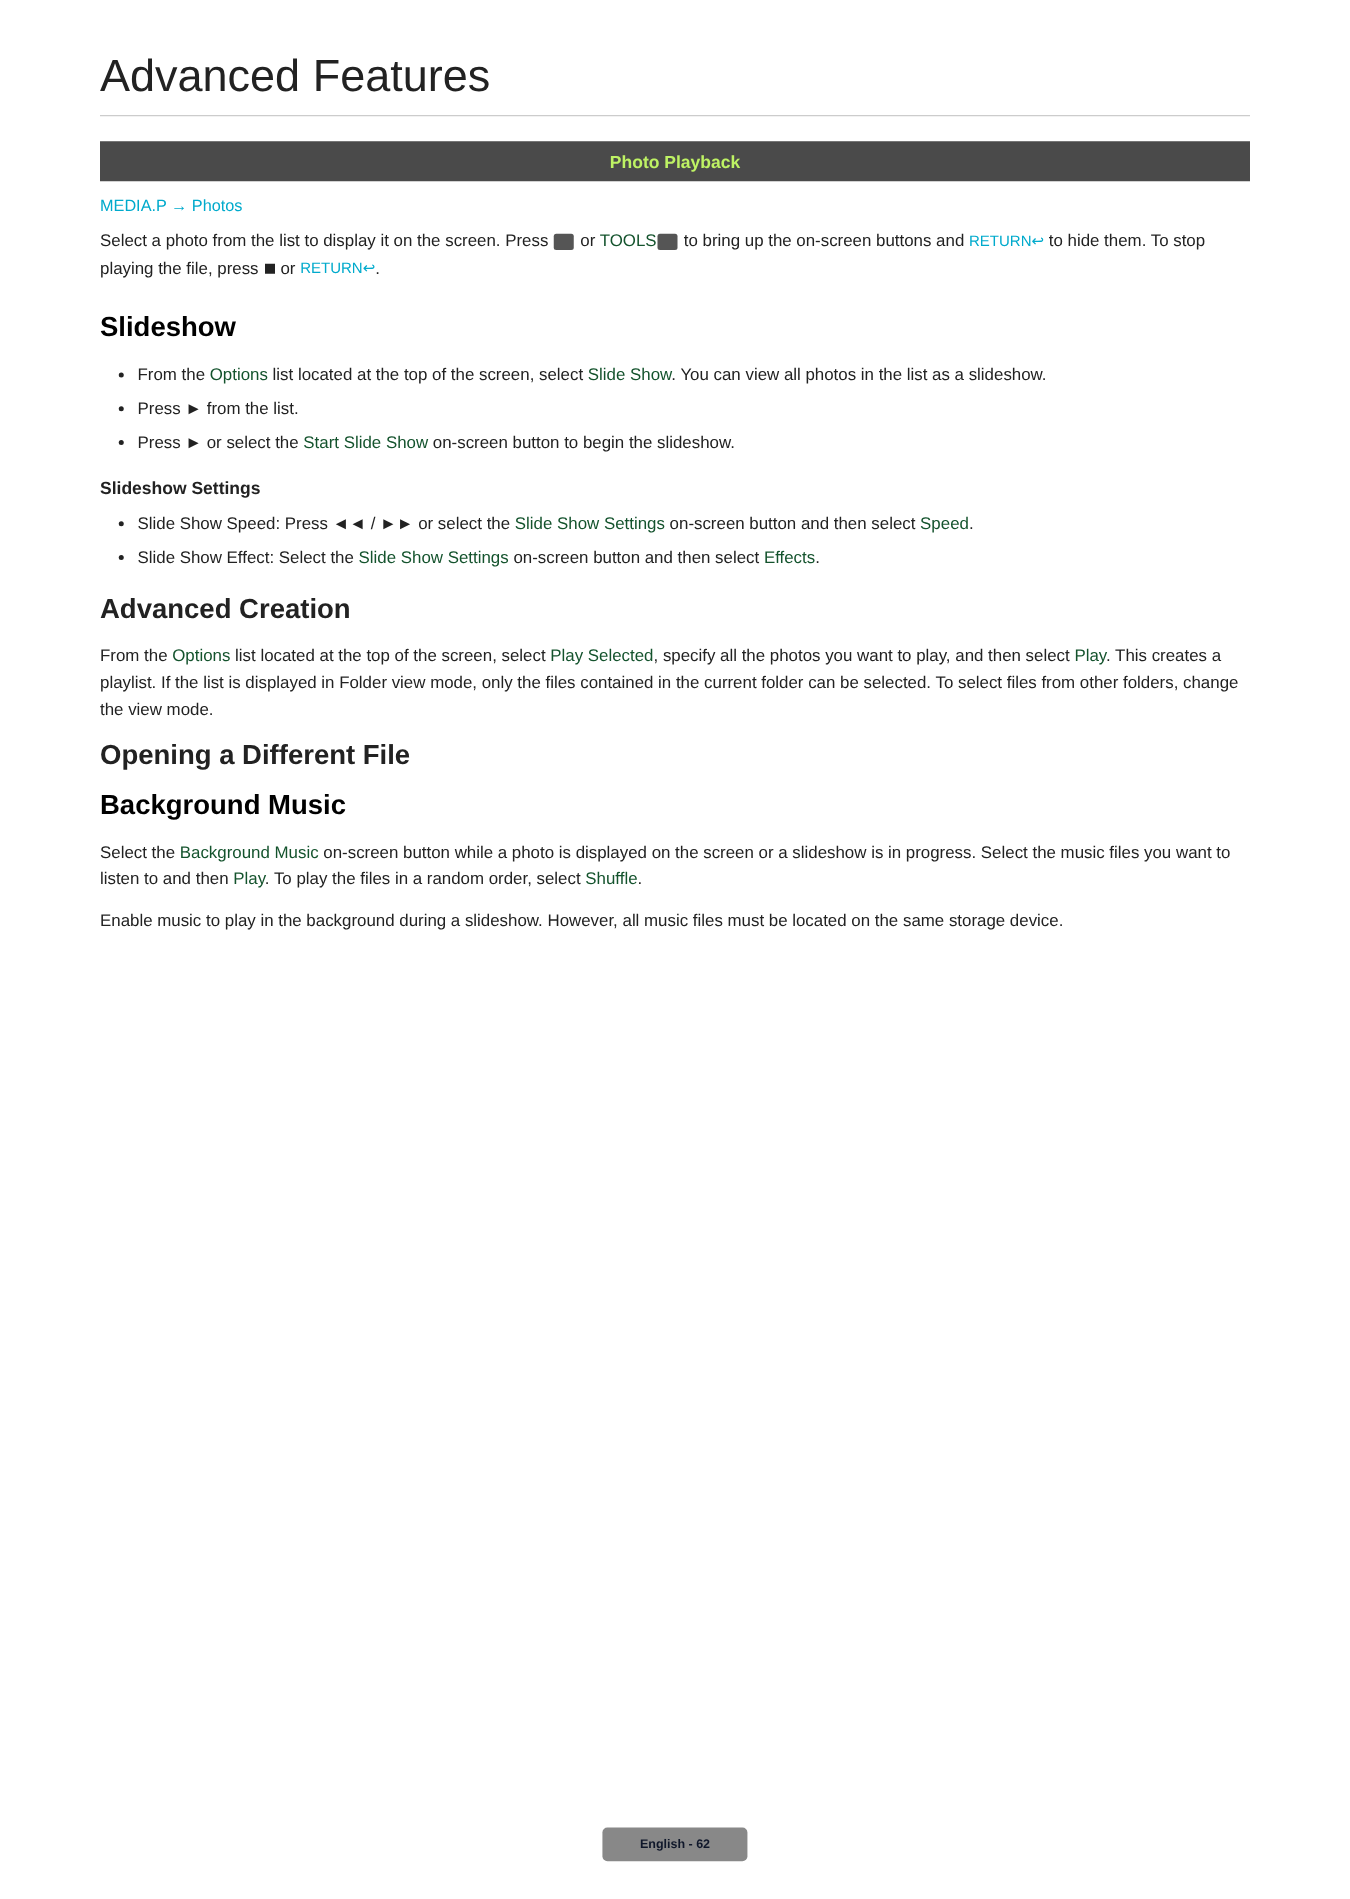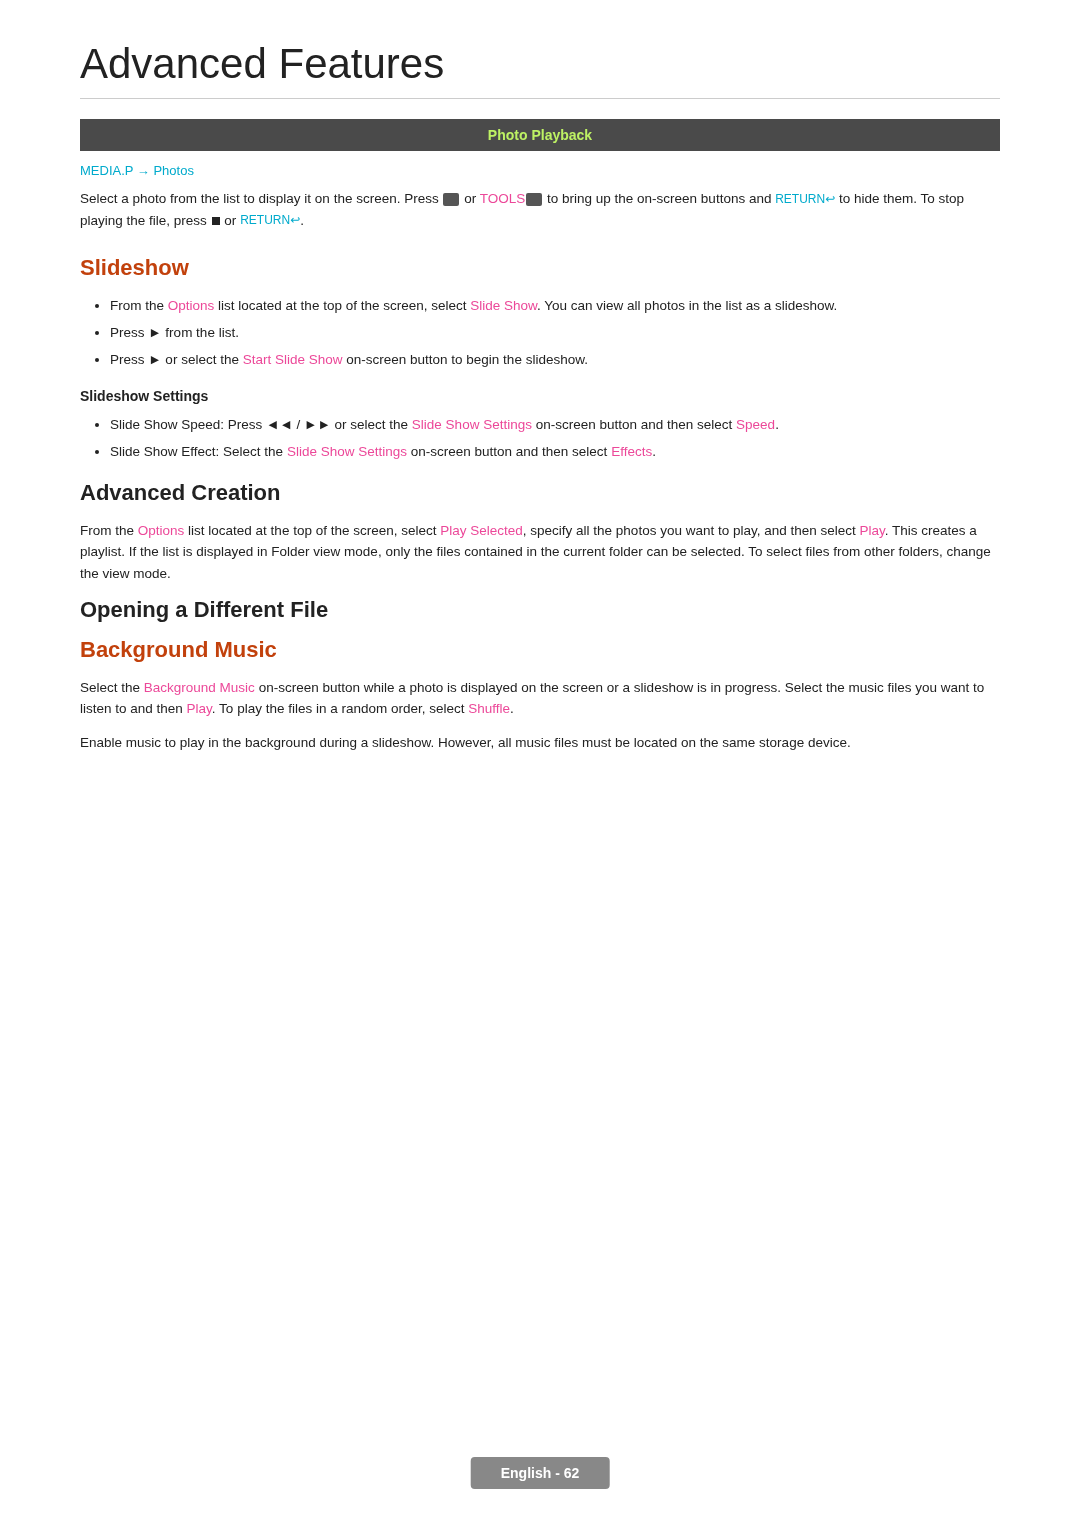--- a/index.html
+++ b/index.html
@@ -17,21 +17,21 @@
       min-height: 1519px;
       position: relative;
     }
 
     .page-container {
       padding: 40px 80px 100px 80px;
       max-width: 1080px;
     }
 
     .page-title {
-      font-size: 42px;
+      font-size: 36px;
       font-weight: 300;
       color: #222222;
       margin-bottom: 20px;
       border-bottom: 1px solid #cccccc;
       padding-bottom: 10px;
     }
 
     .section-header {
       background-color: #4a4a4a;
       color: #bef264;
@@ -53,27 +53,27 @@
     }
 
     .intro-text {
       font-size: 13.5px;
       line-height: 1.6;
       margin-bottom: 24px;
       color: #222222;
     }
 
     .inline-link {
-      color: #ec4899;
+      color: #14532d;
     }
 
     .section-title-blue {
       font-size: 22px;
       font-weight: bold;
-      color: #c2410c;
+      color: #000000;
       margin-bottom: 14px;
       margin-top: 10px;
     }
 
     .section-title-black {
       font-size: 22px;
       font-weight: bold;
       color: #222222;
       margin-bottom: 14px;
       margin-top: 10px;
@@ -105,24 +105,24 @@
       margin-bottom: 12px;
       color: #222222;
     }
 
     .page-footer {
       position: absolute;
       bottom: 30px;
       left: 50%;
       transform: translateX(-50%);
       background-color: #888888;
-      color: #ffffff;
+      color: #0f172a;
       padding: 8px 30px;
       border-radius: 4px;
-      font-size: 14px;
+      font-size: 10px;
       font-weight: bold;
     }
 
     .return-icon {
       display: inline-block;
       vertical-align: middle;
       font-size: 12px;
       color: #00aacc;
     }
 

